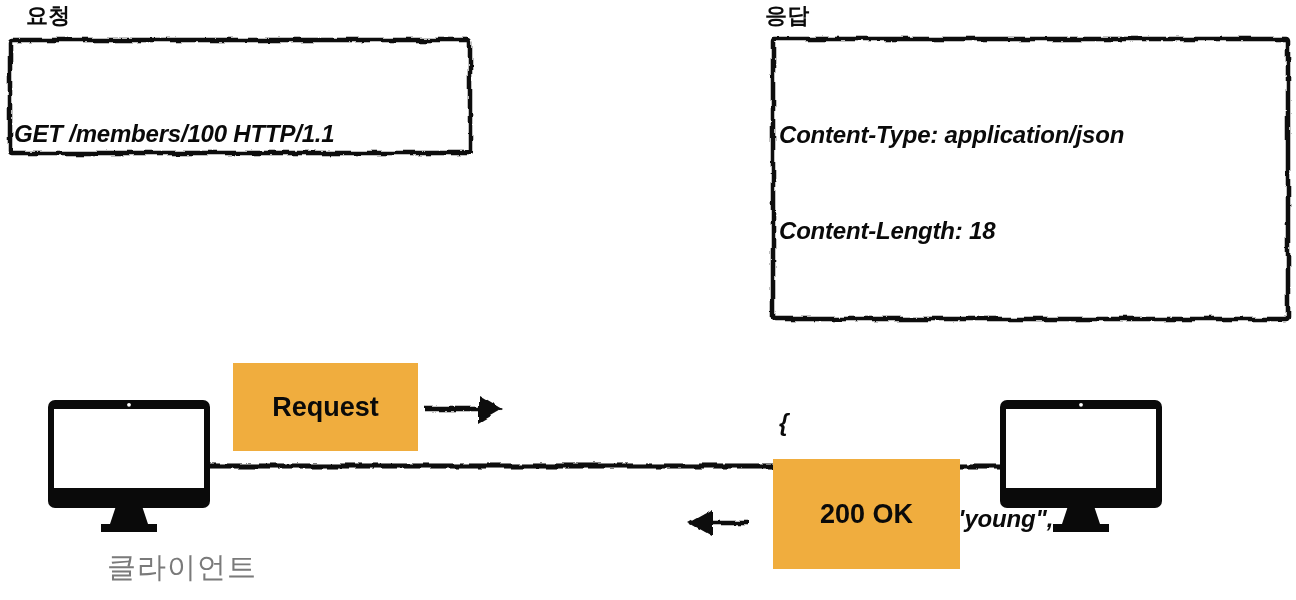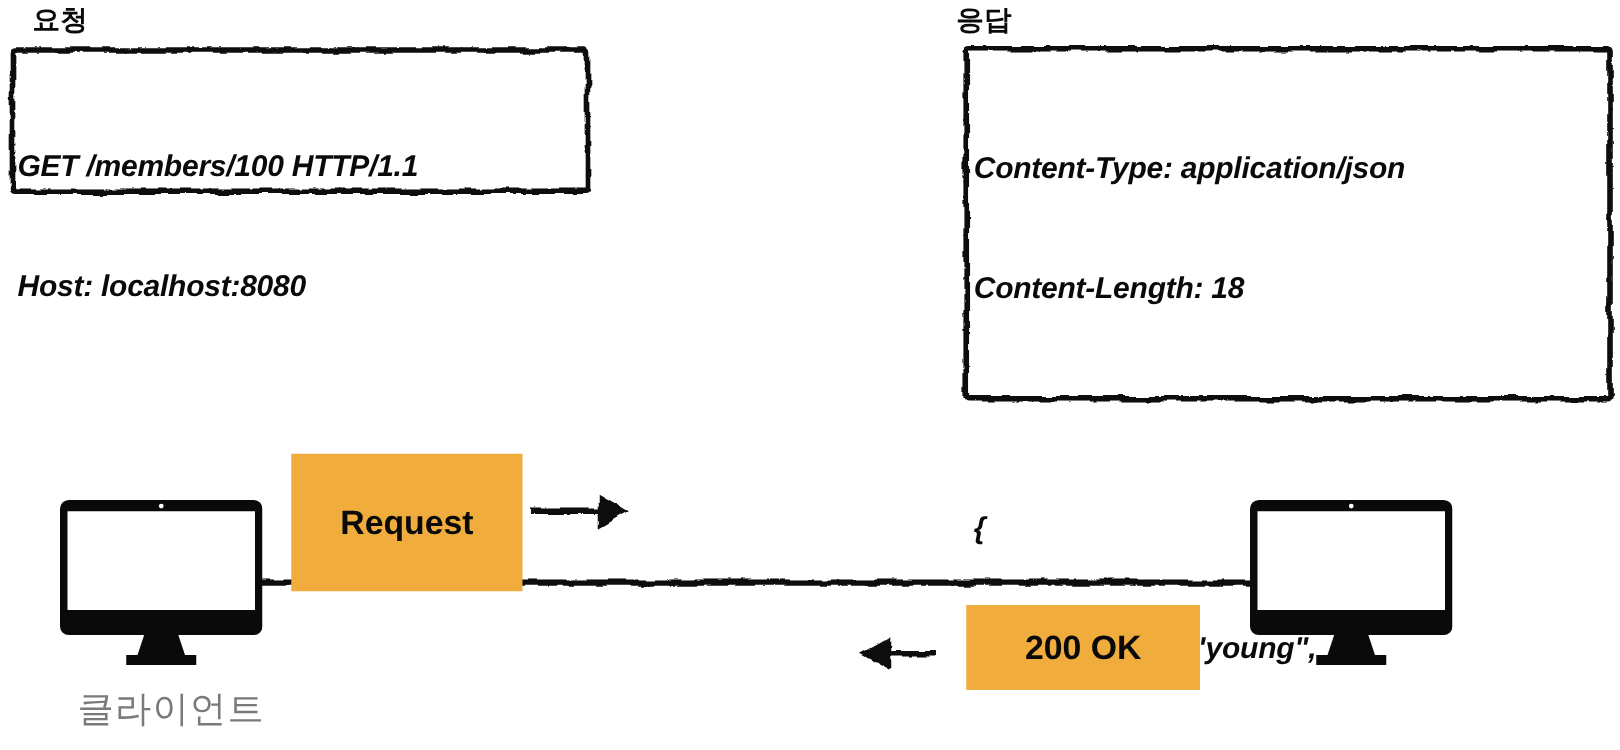--- a/index.html
+++ b/index.html
@@ -36,27 +36,27 @@
   .request-code{left:14px;top:54px;}
   .response-code{left:779px;top:55px;}
   .code-line{min-height:32px;}
   .badge{
     position:absolute;
     background:var(--badge-orange);
     display:flex;align-items:center;justify-content:center;
     font-size:27px;font-weight:700;color:var(--ink);
     letter-spacing:0;
   }
-  .badge-request{left:233px;top:363px;width:185px;height:110px;}
-  .badge-response{left:773px;top:484px;width:187px;height:68px;justify-content:center;}
+  .badge-request{left:233px;top:363px;width:185px;height:88px;}
+  .badge-response{left:773px;top:459px;width:187px;height:110px;justify-content:center;}
   .monitor{position:absolute;}
   .monitor-client{left:48px;top:400px;}
   .monitor-server{left:1000px;top:400px;}
   .machine-label{
-    position:absolute;width:240px;text-align:center;
+    position:absolute;width:240px;text-align:right;
     font-size:29px;font-weight:400;color:var(--label-gray);
     letter-spacing:1px;white-space:nowrap;
   }
   .machine-label-client{left:17px;top:548px;}
   .machine-label-server{left:961px;top:551px;}
 </style>
 </head>
 <body>
 
 <div class="stage">
@@ -84,21 +84,20 @@
       <line class="ink-line" x1="748" y1="523" x2="711" y2="523" stroke-width="4.5"></line>
       <polygon class="ink-fill" points="713,509 688,523 713,537"></polygon>
     </g>
   </svg>
 
   <div class="section-label label-request">요청</div>
   <div class="section-label label-response">응답</div>
 
   <div class="code-block request-code">
     <div class="code-line">GET /members/100 HTTP/1.1</div>
-    <div class="code-line">Host: localhost:8080</div>
   </div>
 
   <div class="code-block response-code">
     <div class="code-line">Content-Type: application/json</div>
     <div class="code-line">Content-Length: 18</div>
     <div class="code-line"></div>
     <div class="code-line">{</div>
     <div class="code-line">    "username": "young",</div>
     
     

